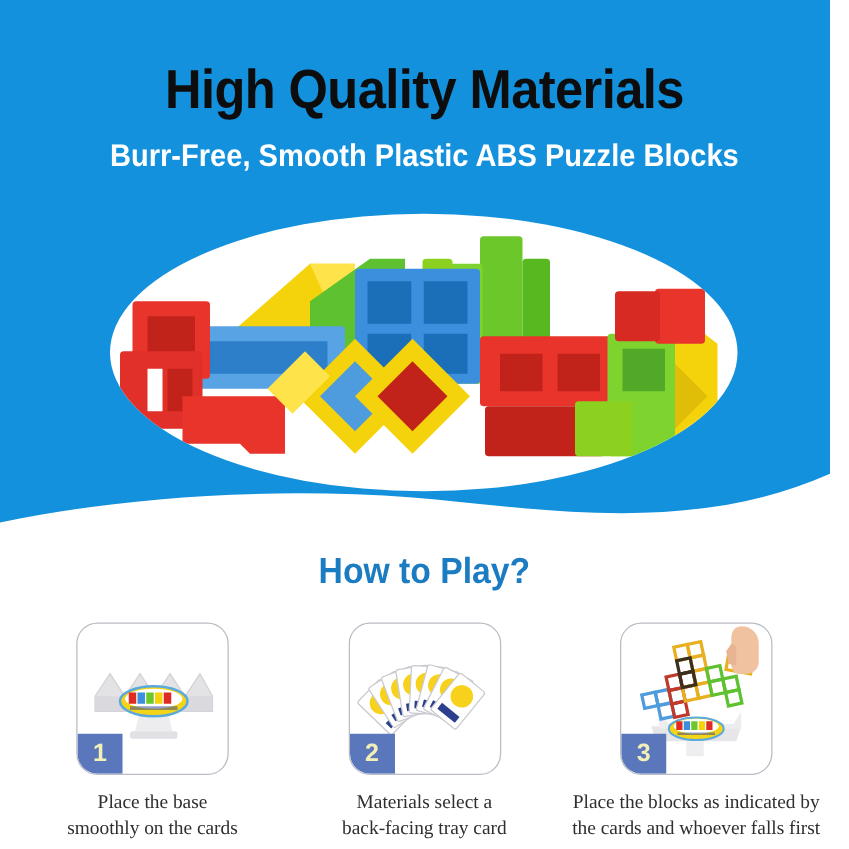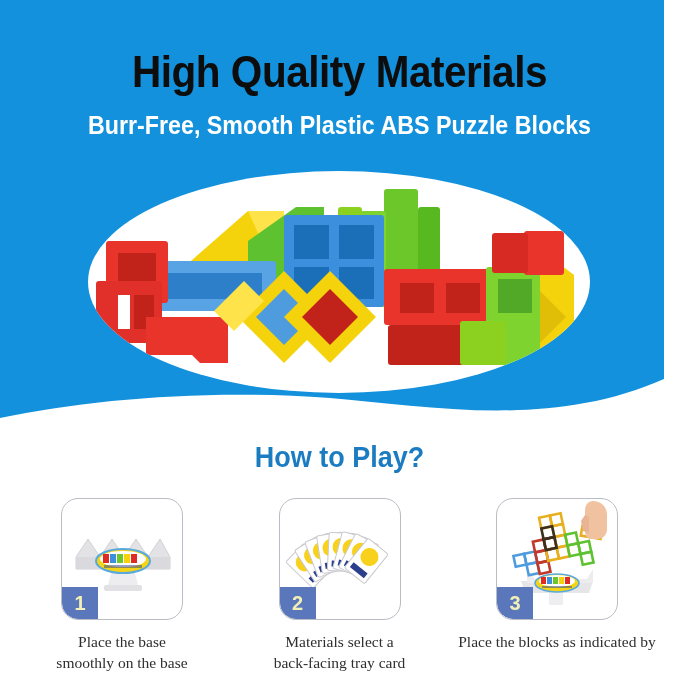--- a/index.html
+++ b/index.html
@@ -236,21 +236,21 @@
           <rect x="55" y="55" width="6" height="9" fill="#6cc82a"></rect>
           <rect x="62" y="55" width="6" height="9" fill="#f5d30c"></rect>
           <rect x="69" y="55" width="6" height="9" fill="#e02b22"></rect>
           <rect x="42" y="66" width="38" height="3" fill="#2b3f8c" opacity="0.5"></rect>
         </g>
       </svg>
       <div class="step-badge">1</div>
     </div>
     <div class="step-caption">
       <div>Place the base</div>
-      <div>smoothly on the base</div>
+      <div>smoothly on the cards</div>
     </div>
   </div>
 
   <div class="step">
     <div class="step-card">
       <svg class="step-art" viewBox="0 0 120 120">
         <g>
           <g transform="rotate(-46 60 96)">
             <rect x="46" y="34" width="26" height="38" rx="2" fill="#fff" stroke="#c9c9cf" stroke-width="1"></rect>
             <circle cx="59" cy="48" r="9" fill="#f7d11b"></circle>
@@ -359,16 +359,17 @@
           <rect x="56" y="78" width="5" height="7" fill="#6cc82a"></rect>
           <rect x="62" y="78" width="5" height="7" fill="#f5d30c"></rect>
           <rect x="68" y="78" width="5" height="7" fill="#e02b22"></rect>
           <rect x="45" y="87" width="30" height="2" fill="#2b3f8c" opacity="0.5"></rect>
         </g>
       </svg>
       <div class="step-badge">3</div>
     </div>
     <div class="step-caption">
       <div>Place the blocks as indicated by</div>
+      <div>the cards and whoever falls first</div>
     </div>
   </div>
 
 </div>
 
 </body></html>

